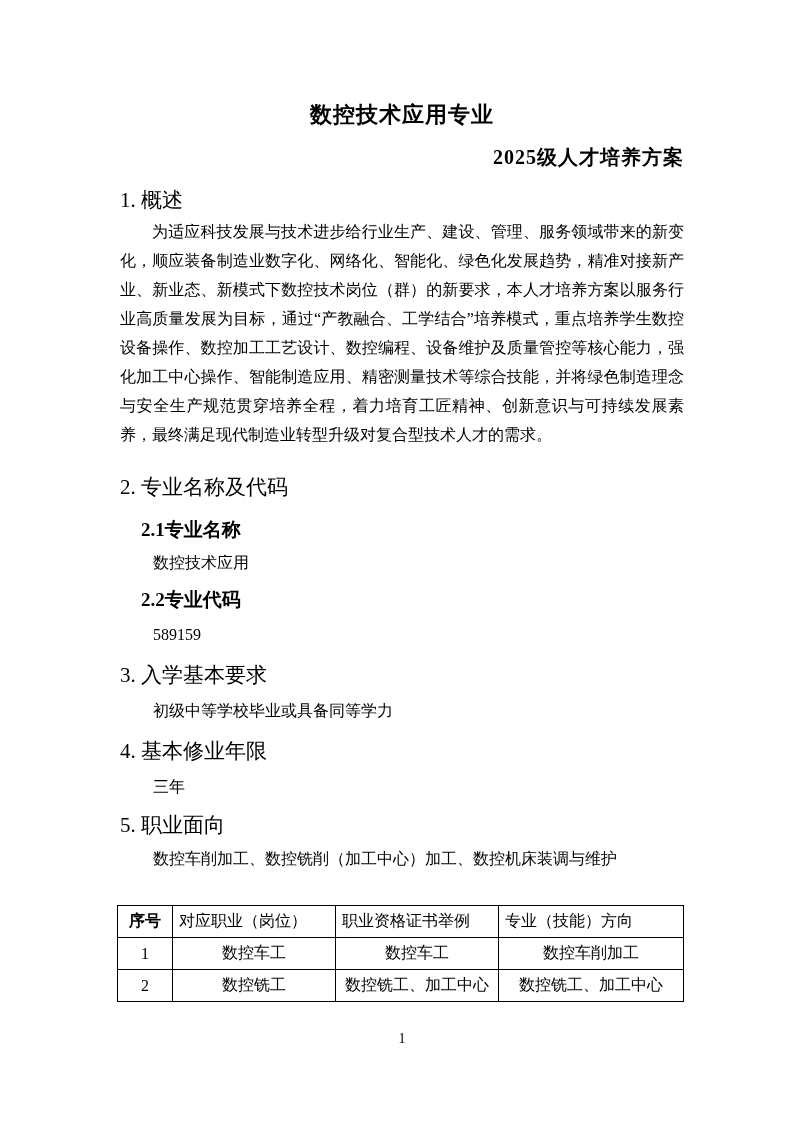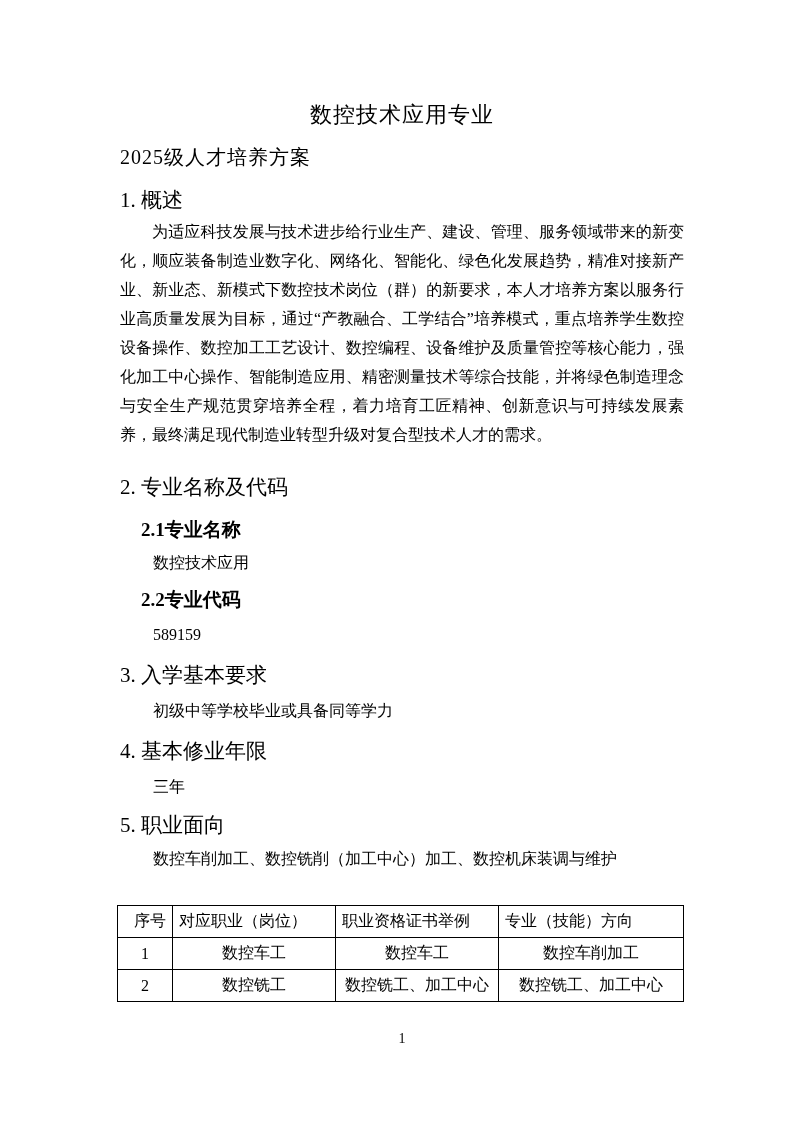--- a/index.html
+++ b/index.html
@@ -14,28 +14,28 @@
   }
   .page {
     width: 800px;
     height: 1130px;
     background: #ffffff;
     padding: 102px 116px 0 120px;
   }
   .doc-title {
     text-align: center;
     font-size: 22px;
-    font-weight: normal;
+    font-weight: bold;
     line-height: 26px;
     letter-spacing: 1px;
   }
   .doc-subtitle {
-    text-align: left;
+    text-align: right;
     font-size: 20px;
-    font-weight: normal;
+    font-weight: bold;
     line-height: 24px;
     margin-top: 17px;
     letter-spacing: 1px;
   }
   .h1 {
     font-size: 21px;
     font-weight: normal;
     line-height: 26px;
     margin-top: 18px;
   }
@@ -77,21 +77,21 @@
   .jobs-table col.c2 { width: 163px; }
   .jobs-table col.c3 { width: 185px; }
   .jobs-table th, .jobs-table td {
     border: 1px solid #000000;
     height: 32px;
     font-weight: normal;
     padding: 2px 6px;
     vertical-align: middle;
   }
   .jobs-table th { text-align: left; }
-  .jobs-table th:first-child { text-align: right; }
+  .jobs-table th:first-child { text-align: center; font-weight: bold; }
   .jobs-table td { text-align: center; }
   .page-number {
     text-align: center;
     font-size: 14px;
     line-height: 18px;
     margin-top: 28px;
   }
 </style>
 </head>
 <body>

